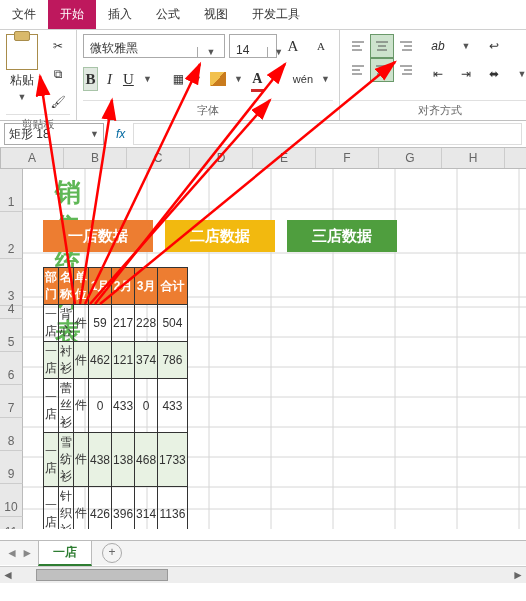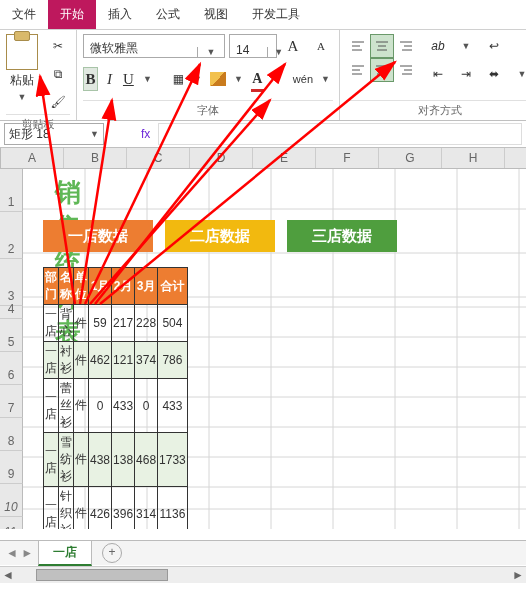--- a/index.html
+++ b/index.html
@@ -16,21 +16,21 @@
   .combo .arrow{border-left:1px solid #aaa;width:14px;text-align:center;color:#555;font-size:9px;}
   .bold{font-weight:bold;font-family:"Times New Roman",serif;font-size:15px;}
   .italic{font-style:italic;font-family:"Times New Roman",serif;font-size:15px;}
   .under{text-decoration:underline;font-family:"Times New Roman",serif;font-size:15px;}
   .alignbox{display:grid;grid-template-columns:repeat(3,22px);grid-template-rows:repeat(2,22px);gap:2px;}
   .alignbox .sel{background:#cde3cd;border:1px solid #6a996a;}
   .smallA{font-family:"Times New Roman",serif;}
   .namebox{display:flex;align-items:center;border-bottom:1px solid #c0c0c0;height:26px;}
   .namebox .nb{border:1px solid #aaa;width:90px;height:20px;display:flex;align-items:center;padding:0 4px;margin:0 4px;justify-content:space-between;}
   .namebox .arrow{font-size:9px;color:#555;}
-  .namebox .fx{color:#6d28d9;padding:0 8px;margin-left:25px;}
+  .namebox .fx{color:#0369a1;padding:0 8px;font-style:italic;}
   .sheet{position:relative;}
   .colhdr{display:flex;height:20px;background:#e8e8e8;border-bottom:1px solid #bbb;}
   .corner{width:22px;border-right:1px solid #bbb;}
   .ch{flex:0 0 62px;border-right:1px solid #ccc;text-align:center;color:#666;line-height:20px;}
   .gridarea{height:360px;overflow:hidden;position:relative;}
   .rh{width:22px;background:#e8e8e8;border-right:1px solid #bbb;border-bottom:1px solid #ccc;text-align:center;color:#666;display:flex;align-items:flex-end;justify-content:center;padding-bottom:2px;}
   svg.grid{position:absolute;top:0;left:0;}
   .overlay{position:absolute;top:0;left:22px;}
   .title{position:absolute;font-size:26px;font-weight:bold;color:#5fb756;top:6px;left:32px;}
   .btn{position:absolute;width:110px;height:32px;display:flex;align-items:center;justify-content:center;color:#fff;font-size:15px;font-weight:bold;}
@@ -217,21 +217,21 @@
     <div id="rowHdrs">
         <div class="rh" style="height: 40px;">1</div>
         <div class="rh" style="height: 44px;">2</div>
         <div class="rh" style="height: 44px;">3</div>
         <div class="rh" style="height: 10px;">4</div>
         <div class="rh" style="height: 30px;">5</div>
         <div class="rh" style="height: 30px;">6</div>
         <div class="rh" style="height: 30px;">7</div>
         <div class="rh" style="height: 30px;">8</div>
         <div class="rh" style="height: 30px;">9</div>
-        <div class="rh" style="height: 30px; font-style: italic;">10</div>
+        <div class="rh" style="height: 30px;">10</div>
         <div class="rh" style="height: 22px;">11</div>
       </div>
 
     <div style="position:relative;flex:1">
       <svg class="grid" width="560" height="360" id="gridSvg">
           <line x1="0" x2="560" y1="40" y2="40" stroke="#d6d6d6"></line>
           <line x1="0" x2="560" y1="84" y2="84" stroke="#d6d6d6"></line>
           <line x1="0" x2="560" y1="128" y2="128" stroke="#d6d6d6"></line>
           <line x1="0" x2="560" y1="138" y2="138" stroke="#d6d6d6"></line>
           <line x1="0" x2="560" y1="168" y2="168" stroke="#d6d6d6"></line>

